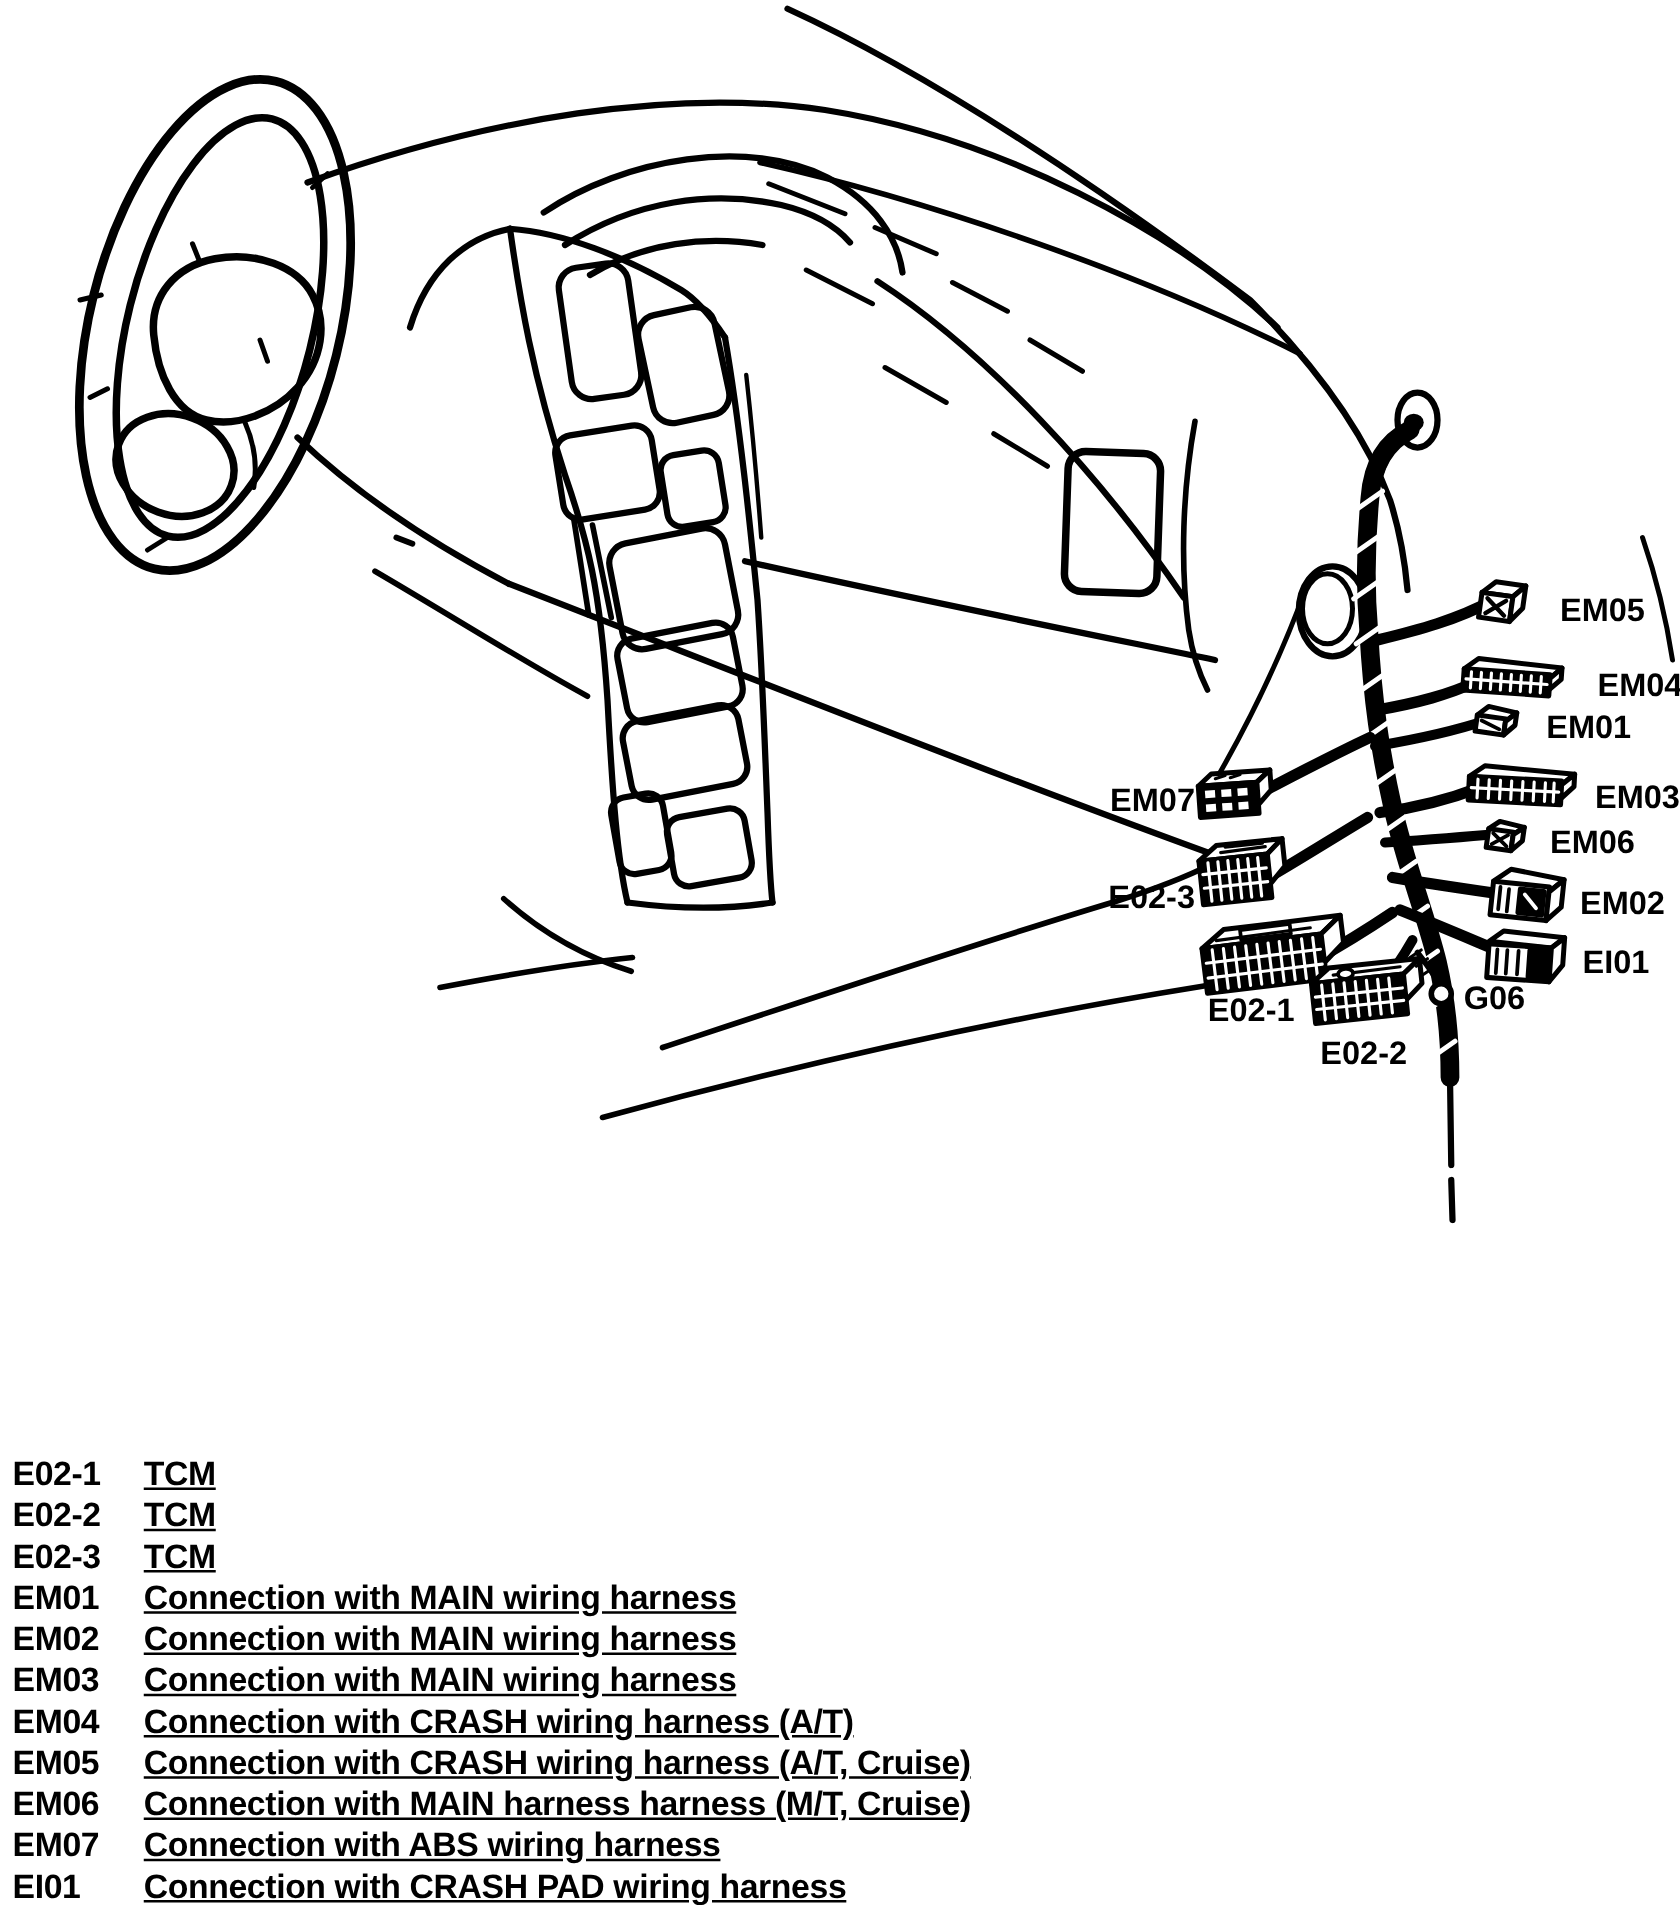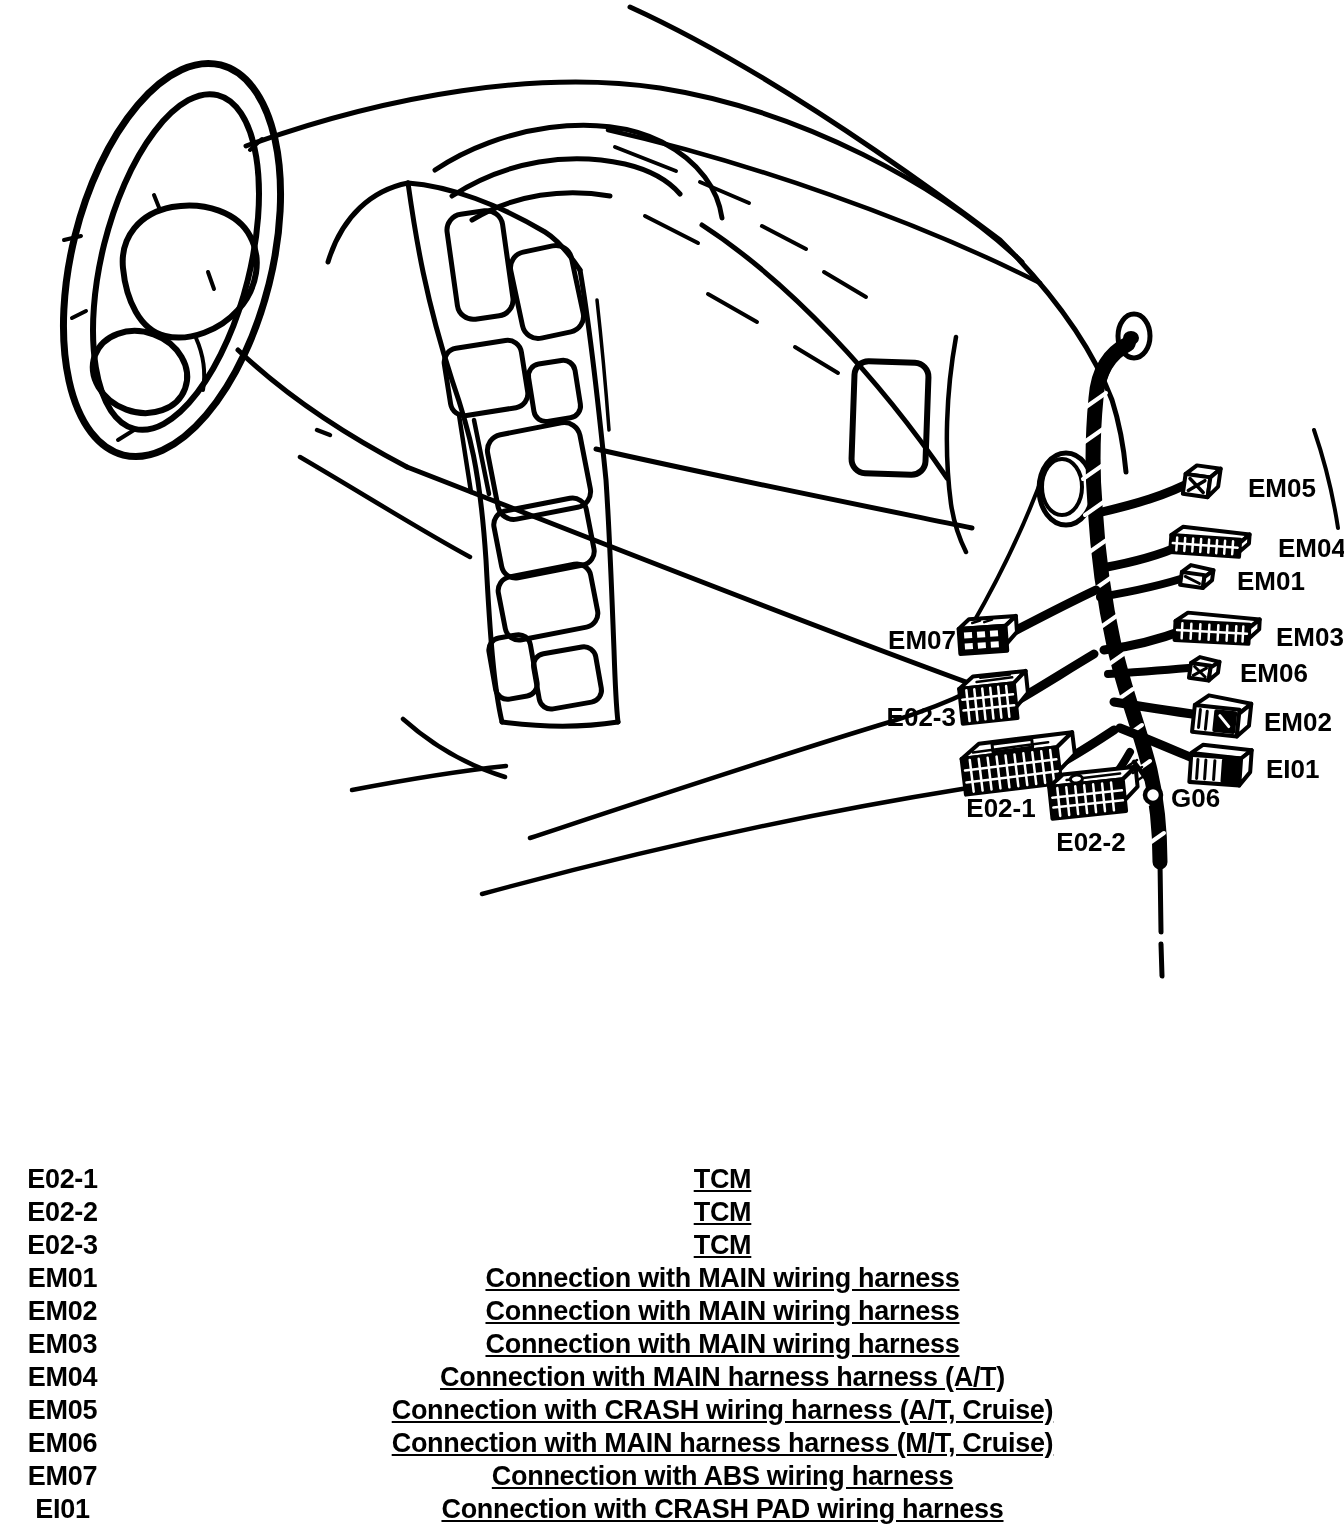--- a/index.html
+++ b/index.html
@@ -2,21 +2,20 @@
 <html><head>
 <meta charset="utf-8">
 <style>
   html,body{margin:0;padding:0;background:#ffffff;}
   .page{
     position:relative;
     width:1344px;height:1524px;
     background:#ffffff;
     font-family:"Liberation Sans", sans-serif;
     overflow:hidden;
-    text-align:center;
   }
   svg{position:absolute;left:0;top:0;}
   svg path, svg ellipse, svg rect, svg line, svg circle{vector-effect:none;}
   .ink{stroke:#000;fill:none;stroke-linecap:round;stroke-linejoin:round;}
   .lbl{
     font-family:"Liberation Sans", sans-serif;
     font-size:26px;font-weight:700;fill:#000;letter-spacing:0px;
   }
   .legend{
     position:absolute;left:10px;top:1163px;width:1320px;
@@ -342,21 +341,21 @@
     <div class="legend-row">
       <span class="code">EM02</span>
       <span class="desc">Connection with MAIN wiring harness</span>
     </div>
     <div class="legend-row">
       <span class="code">EM03</span>
       <span class="desc">Connection with MAIN wiring harness</span>
     </div>
     <div class="legend-row">
       <span class="code">EM04</span>
-      <span class="desc">Connection with MAIN harness harness (A/T)</span>
+      <span class="desc">Connection with CRASH wiring harness (A/T)</span>
     </div>
     <div class="legend-row">
       <span class="code">EM05</span>
       <span class="desc">Connection with CRASH wiring harness (A/T, Cruise)</span>
     </div>
     <div class="legend-row">
       <span class="code">EM06</span>
       <span class="desc">Connection with MAIN harness harness (M/T, Cruise)</span>
     </div>
     <div class="legend-row">

